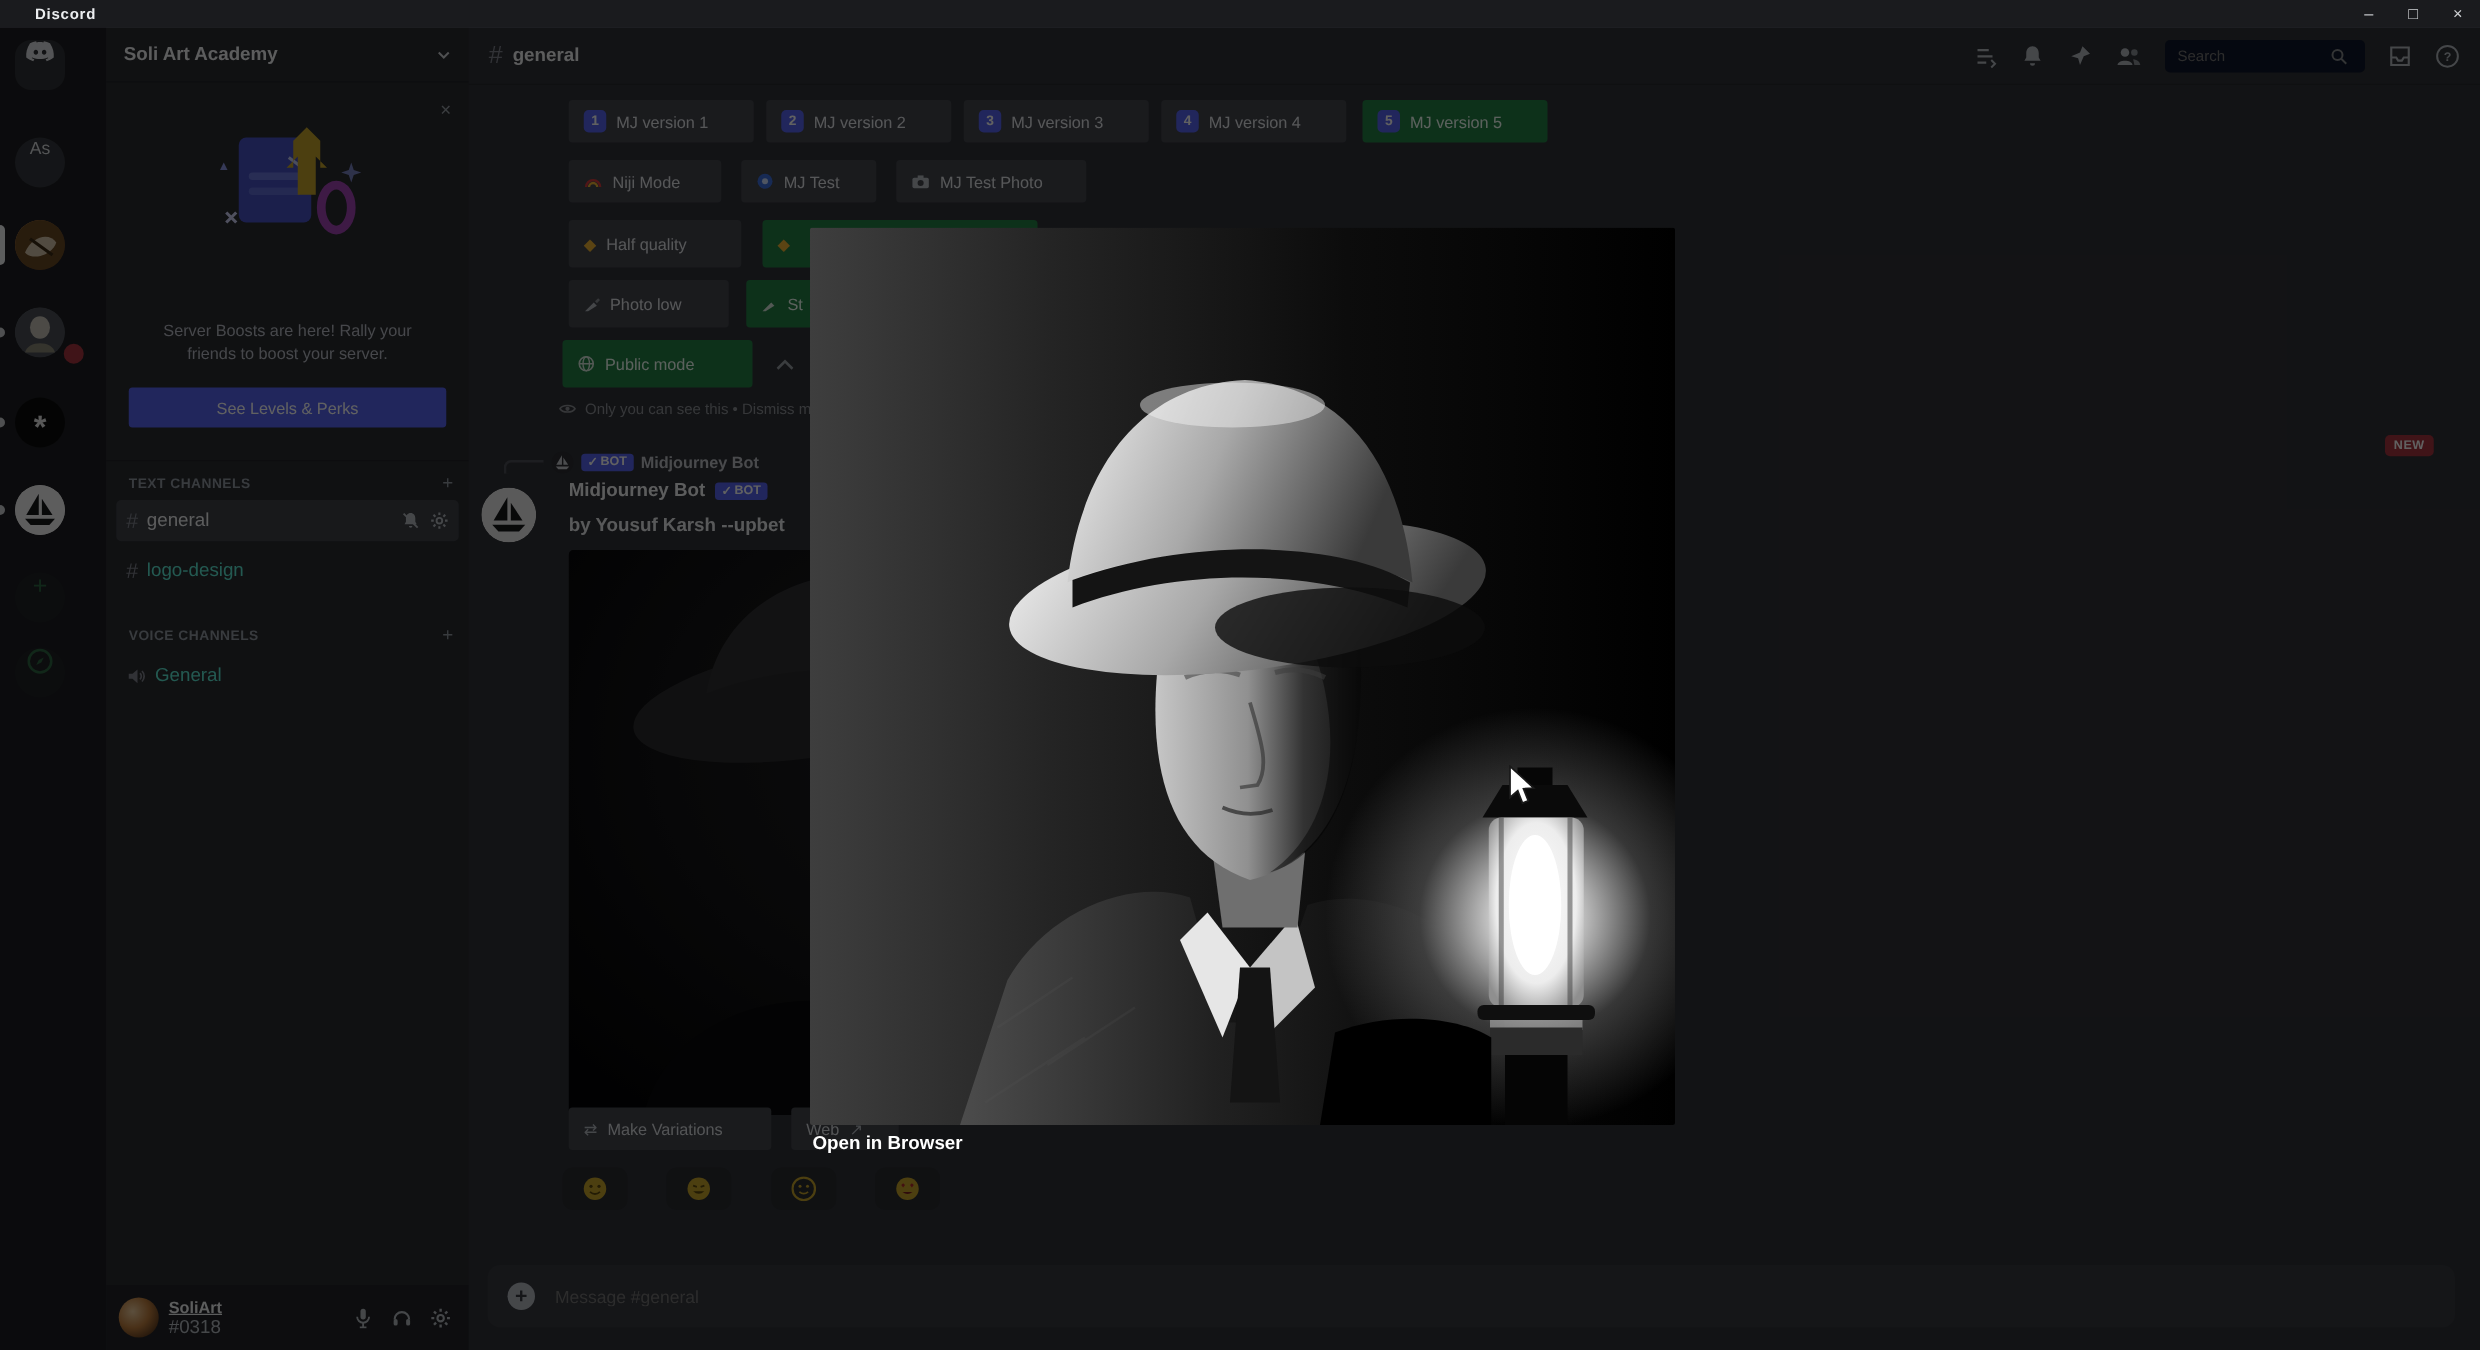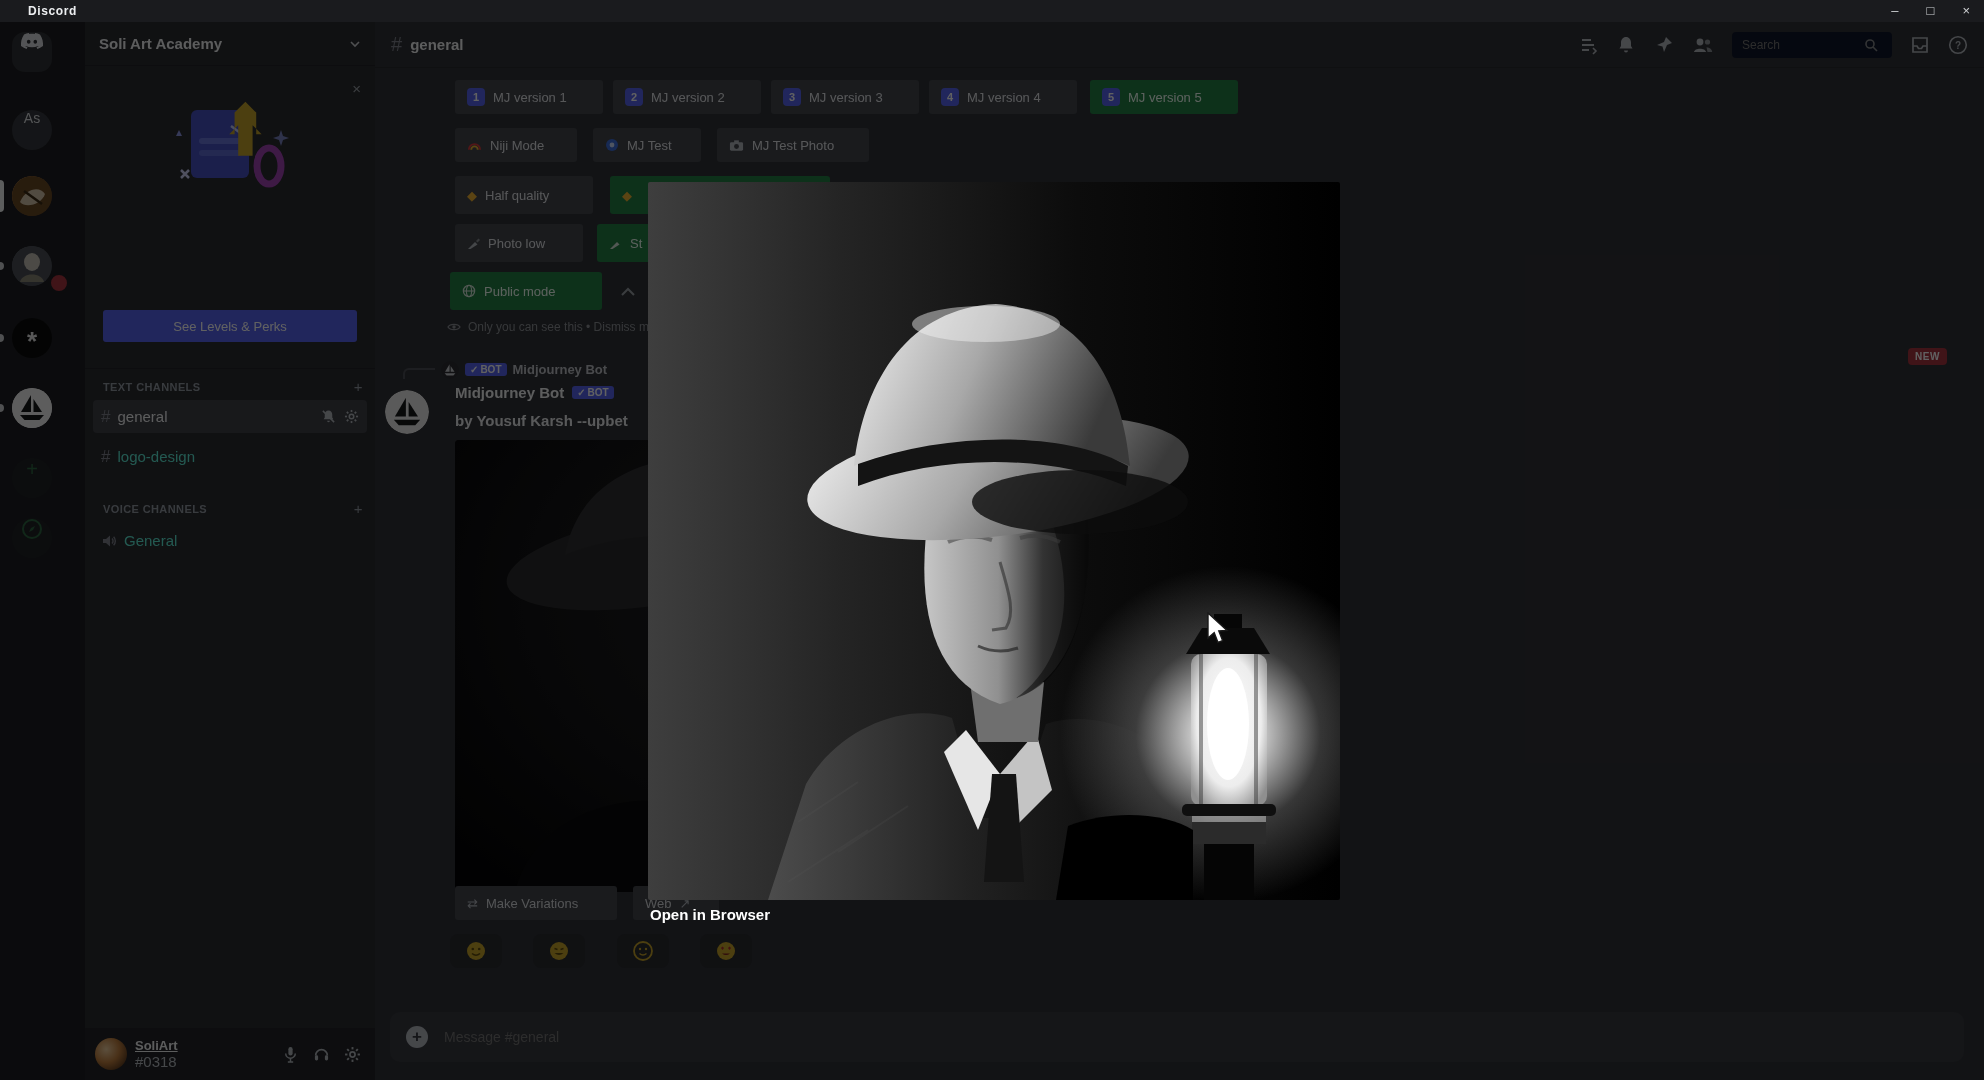--- a/index.html
+++ b/index.html
@@ -170,20 +170,24 @@
         <rect x="34" y="52" width="42" height="6" rx="3" fill="#7a86e8" opacity=".7"></rect>
         <rect x="34" y="64" width="42" height="6" rx="3" fill="#7a86e8" opacity=".5"></rect>
         <path d="M66 40 L74 46 L82 40" stroke="#c6ccf5" stroke-width="2.5" fill="none"></path>
         <path d="M96 58 L96 20 L82 34 M96 20 L110 34" stroke="#c8a62c" stroke-width="0" fill="none"></path>
         <path d="M88 62 L88 28 L78 38 L84 38 L84 14 L96 2 L108 14 L108 38 L114 38 L104 28 L104 62 Z" fill="#c8a62c" transform="translate(-6,14) scale(0.9)"></path>
         <ellipse cx="104" cy="80" rx="12" ry="18" fill="none" stroke="#a344b5" stroke-width="7"></ellipse>
         <path d="M14 44 l3 6 -6 0 z" fill="#8f98e8"></path>
         <path d="M16 84 l8 8 M24 84 l-8 8" stroke="#cfd3f8" stroke-width="2.5"></path>
         <path d="M118 50 l6 2 -6 2 -2 6 -2-6 -6-2 6-2 2-6 z" fill="#8f98e8" opacity=".8"></path>
       </svg>
+      <div class="banner-text">
+        <div>Server Boosts are here! Rally your</div>
+        <div>friends to boost your server.</div>
+      </div>
       <div class="banner-btn">See Levels &amp; Perks</div>
     </div>
 
     <div class="sb-cat" style="top:356px;">
       <span>TEXT CHANNELS</span>
       <span class="plus">+</span>
     </div>
 
     <div class="channel active" style="top:378px;">
       <span class="hash">#</span>

